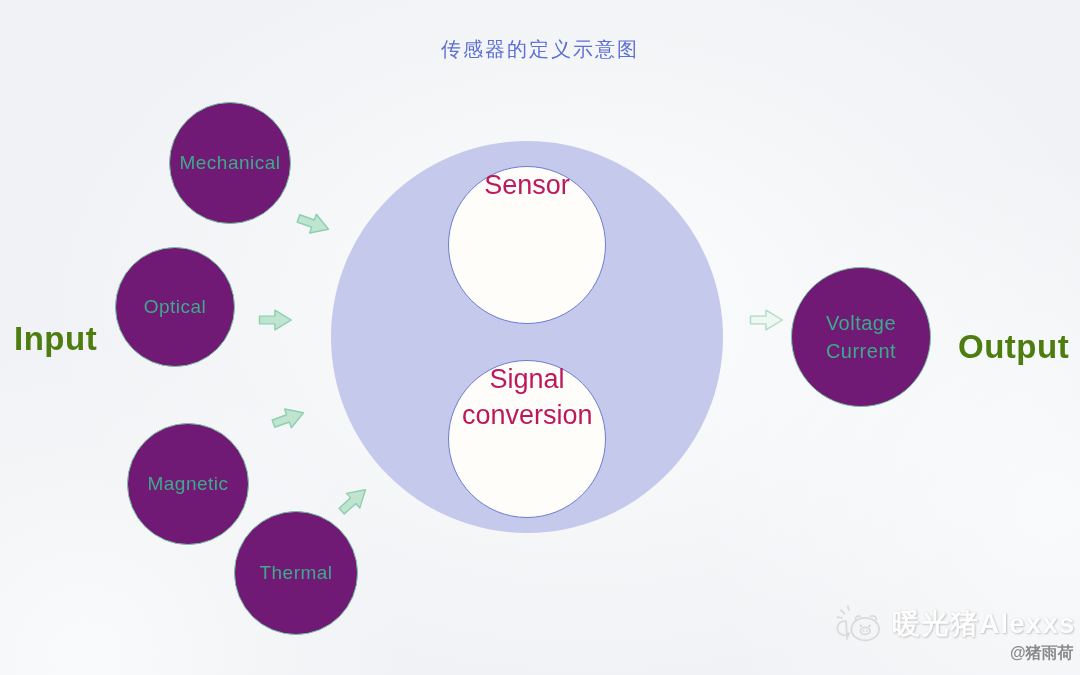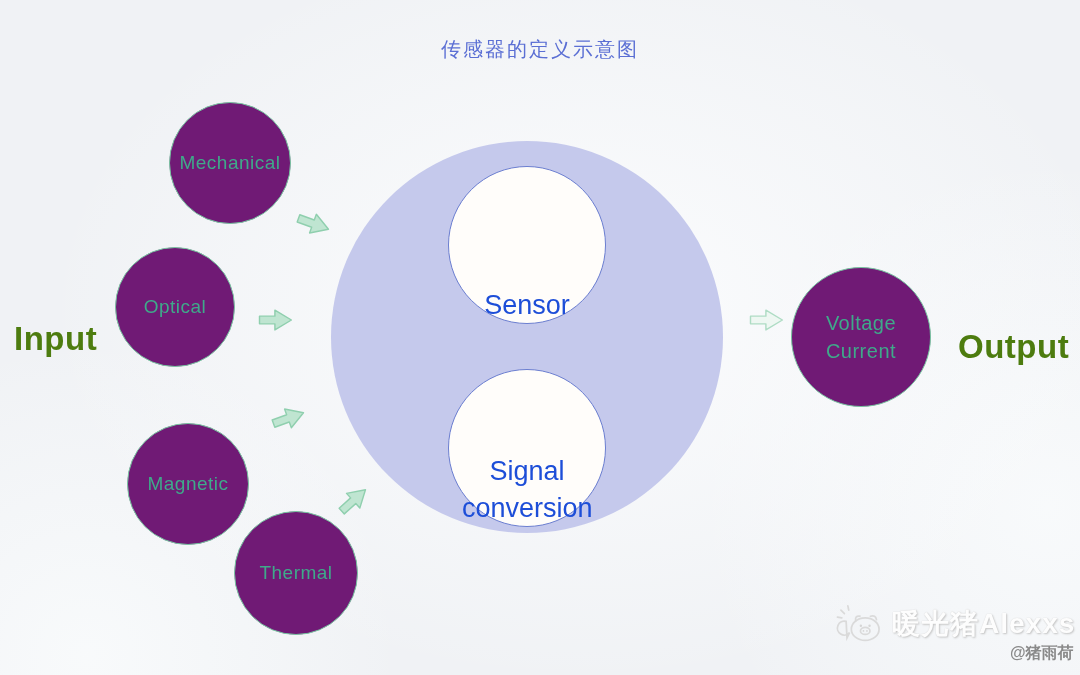--- a/index.html
+++ b/index.html
@@ -39,26 +39,26 @@
   .node-voltage{left:791px;top:267px;width:140px;height:140px;font-size:20px;line-height:1.4;white-space:pre-line;}
   
   .hub{
     left:331px;top:141px;width:392px;height:392px;border-radius:50%;
     background:#c5c9ec;
   }
   .inner{
     border-radius:50%;
     background:#fffdfa;
     border:1.5px solid #6b7ed0;
-    display:flex;align-items:flex-end;justify-content:center;
-    text-align:center;color:#1d4ed8;font-size:27px;line-height:1.35;
+    display:flex;align-items:flex-start;justify-content:center;
+    text-align:center;color:#be185d;font-size:27px;line-height:1.35;
     box-sizing:border-box;
   }
   .inner-sensor{left:448px;top:166px;width:158px;height:158px;}
-  .inner-signal{left:448px;top:369px;width:158px;height:158px;}
+  .inner-signal{left:448px;top:360px;width:158px;height:158px;}
   .inner-signal span{display:block;width:130px;}
   
   .arrow{width:34px;height:22px;}
   .arrow svg{display:block;width:100%;height:100%;overflow:visible;}
   .arrow polygon{fill:#bfe5d1;stroke:#8fcfae;stroke-width:1.3;stroke-linejoin:round;}
   .arrow.pale polygon{fill:#eef7f2;stroke:#aedcc4;}
   .arrow-1{left:297px;top:213px;transform:rotate(20deg);}
   .arrow-2{left:259px;top:309px;}
   .arrow-3{left:272px;top:407px;transform:rotate(-20deg);}
   .arrow-4{left:337px;top:489px;transform:rotate(-42deg);}

